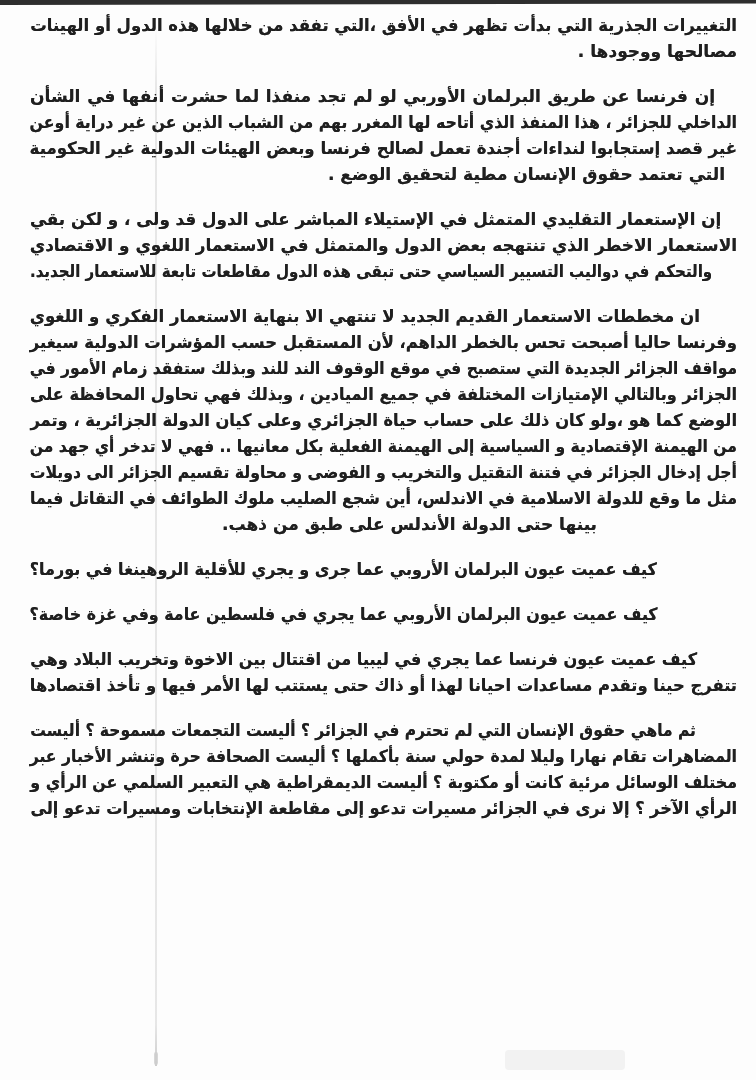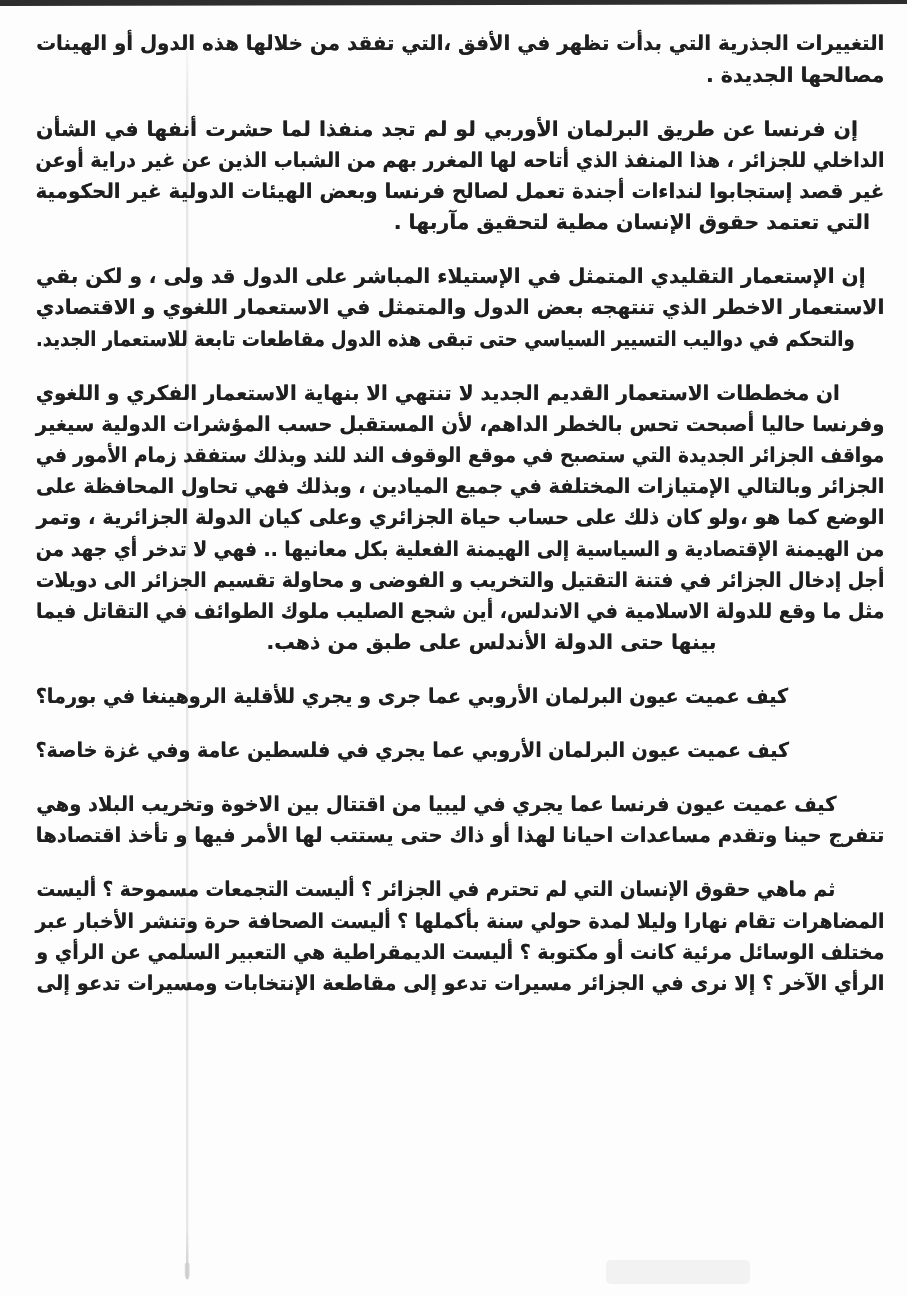--- a/index.html
+++ b/index.html
@@ -30,21 +30,21 @@
   .fold-tip{
     position:absolute;left:154px;top:1052px;width:4px;height:13px;
     background:#cdcdcd;border-radius:2px;opacity:.8;
   }
   .smudge{
     position:absolute;left:505px;top:1050px;width:120px;height:20px;
     background:var(--smudge,#efefef);
     border-radius:4px;opacity:.75;
   }
   .content{
-    position:absolute;top:24px;right:19px;left:30px;
+    position:absolute;top:12px;right:19px;left:30px;
     direction:rtl;
     color:var(--ink,#1f1f1f);
     font-size:17px;
     font-weight:700;
     line-height:26px;
     text-shadow:0 0 0.4px rgba(20,20,20,.75);
   }
   .para{margin:0 0 19px 0;}
   .para:last-child{margin-bottom:12px;}
   .line{
@@ -64,27 +64,27 @@
 <body>
 
 <div class="page">
   <div class="top-edge"></div>
   <div class="fold-line"></div>
   <div class="fold-tip"></div>
   <div class="smudge"></div>
   <div class="content" id="doc-content" dir="rtl">
       <div class="para">
         <div class="line fill" style="transform-origin: right center; transform: scaleX(0.971154);">التغييرات الجذرية التي بدأت تظهر في الأفق ،التي تفقد من خلالها هذه الدول أو الهينات</div>
-        <div class="line short">مصالحها الجديدة .</div>
+        <div class="line short">مصالحها ووجودها .</div>
       </div>
       <div class="para">
         <div class="line fill" style="padding-right: 22px;">إن فرنسا عن طريق البرلمان الأوربي لو لم تجد منفذا لما حشرت أنفها في الشأن</div>
         <div class="line fill" style="transform-origin: right center; transform: scaleX(0.929041);">الداخلي للجزائر ، هذا المنفذ الذي أتاحه لها المغرر بهم من الشباب الذين عن غير دراية أوعن</div>
         <div class="line fill" style="transform-origin: right center; transform: scaleX(0.975172);">غير قصد إستجابوا لنداءات أجندة تعمل لصالح فرنسا وبعض الهيئات الدولية غير الحكومية</div>
-        <div class="line short" style="padding-right: 12px;">التي تعتمد حقوق الإنسان مطية لتحقيق مآربها .</div>
+        <div class="line short" style="padding-right: 12px;">التي تعتمد حقوق الإنسان مطية لتحقيق الوضع .</div>
       </div>
       <div class="para">
         <div class="line fill" style="padding-right: 16px; transform-origin: right center; transform: scaleX(0.98331);">إن الإستعمار التقليدي المتمثل في الإستيلاء المباشر على الدول قد ولى ، و لكن بقي</div>
         <div class="line fill" style="transform-origin: right center; transform: scaleX(0.992978);">الاستعمار الاخطر الذي تنتهجه بعض الدول والمتمثل في الاستعمار اللغوي و الاقتصادي</div>
         <div class="line short" style="padding-right: 28px; transform-origin: right center; transform: scaleX(0.884856);">والتحكم في دواليب التسيير السياسي حتى تبقى هذه الدول مقاطعات تابعة للاستعمار الجديد.</div>
       </div>
       <div class="para">
         <div class="line fill" style="padding-right: 38px; transform-origin: right center; transform: scaleX(0.975172);">ان مخططات الاستعمار القديم الجديد لا تنتهي الا بنهاية الاستعمار الفكري و اللغوي</div>
         <div class="line fill" style="transform-origin: right center; transform: scaleX(0.963215);">وفرنسا حاليا أصبحت تحس بالخطر الداهم، لأن المستقبل حسب المؤشرات الدولية سيغير</div>
         <div class="line fill" style="transform-origin: right center; transform: scaleX(0.912258);">مواقف الجزائر الجديدة التي ستصبح في موقع الوقوف الند للند وبذلك ستفقد زمام الأمور في</div>

